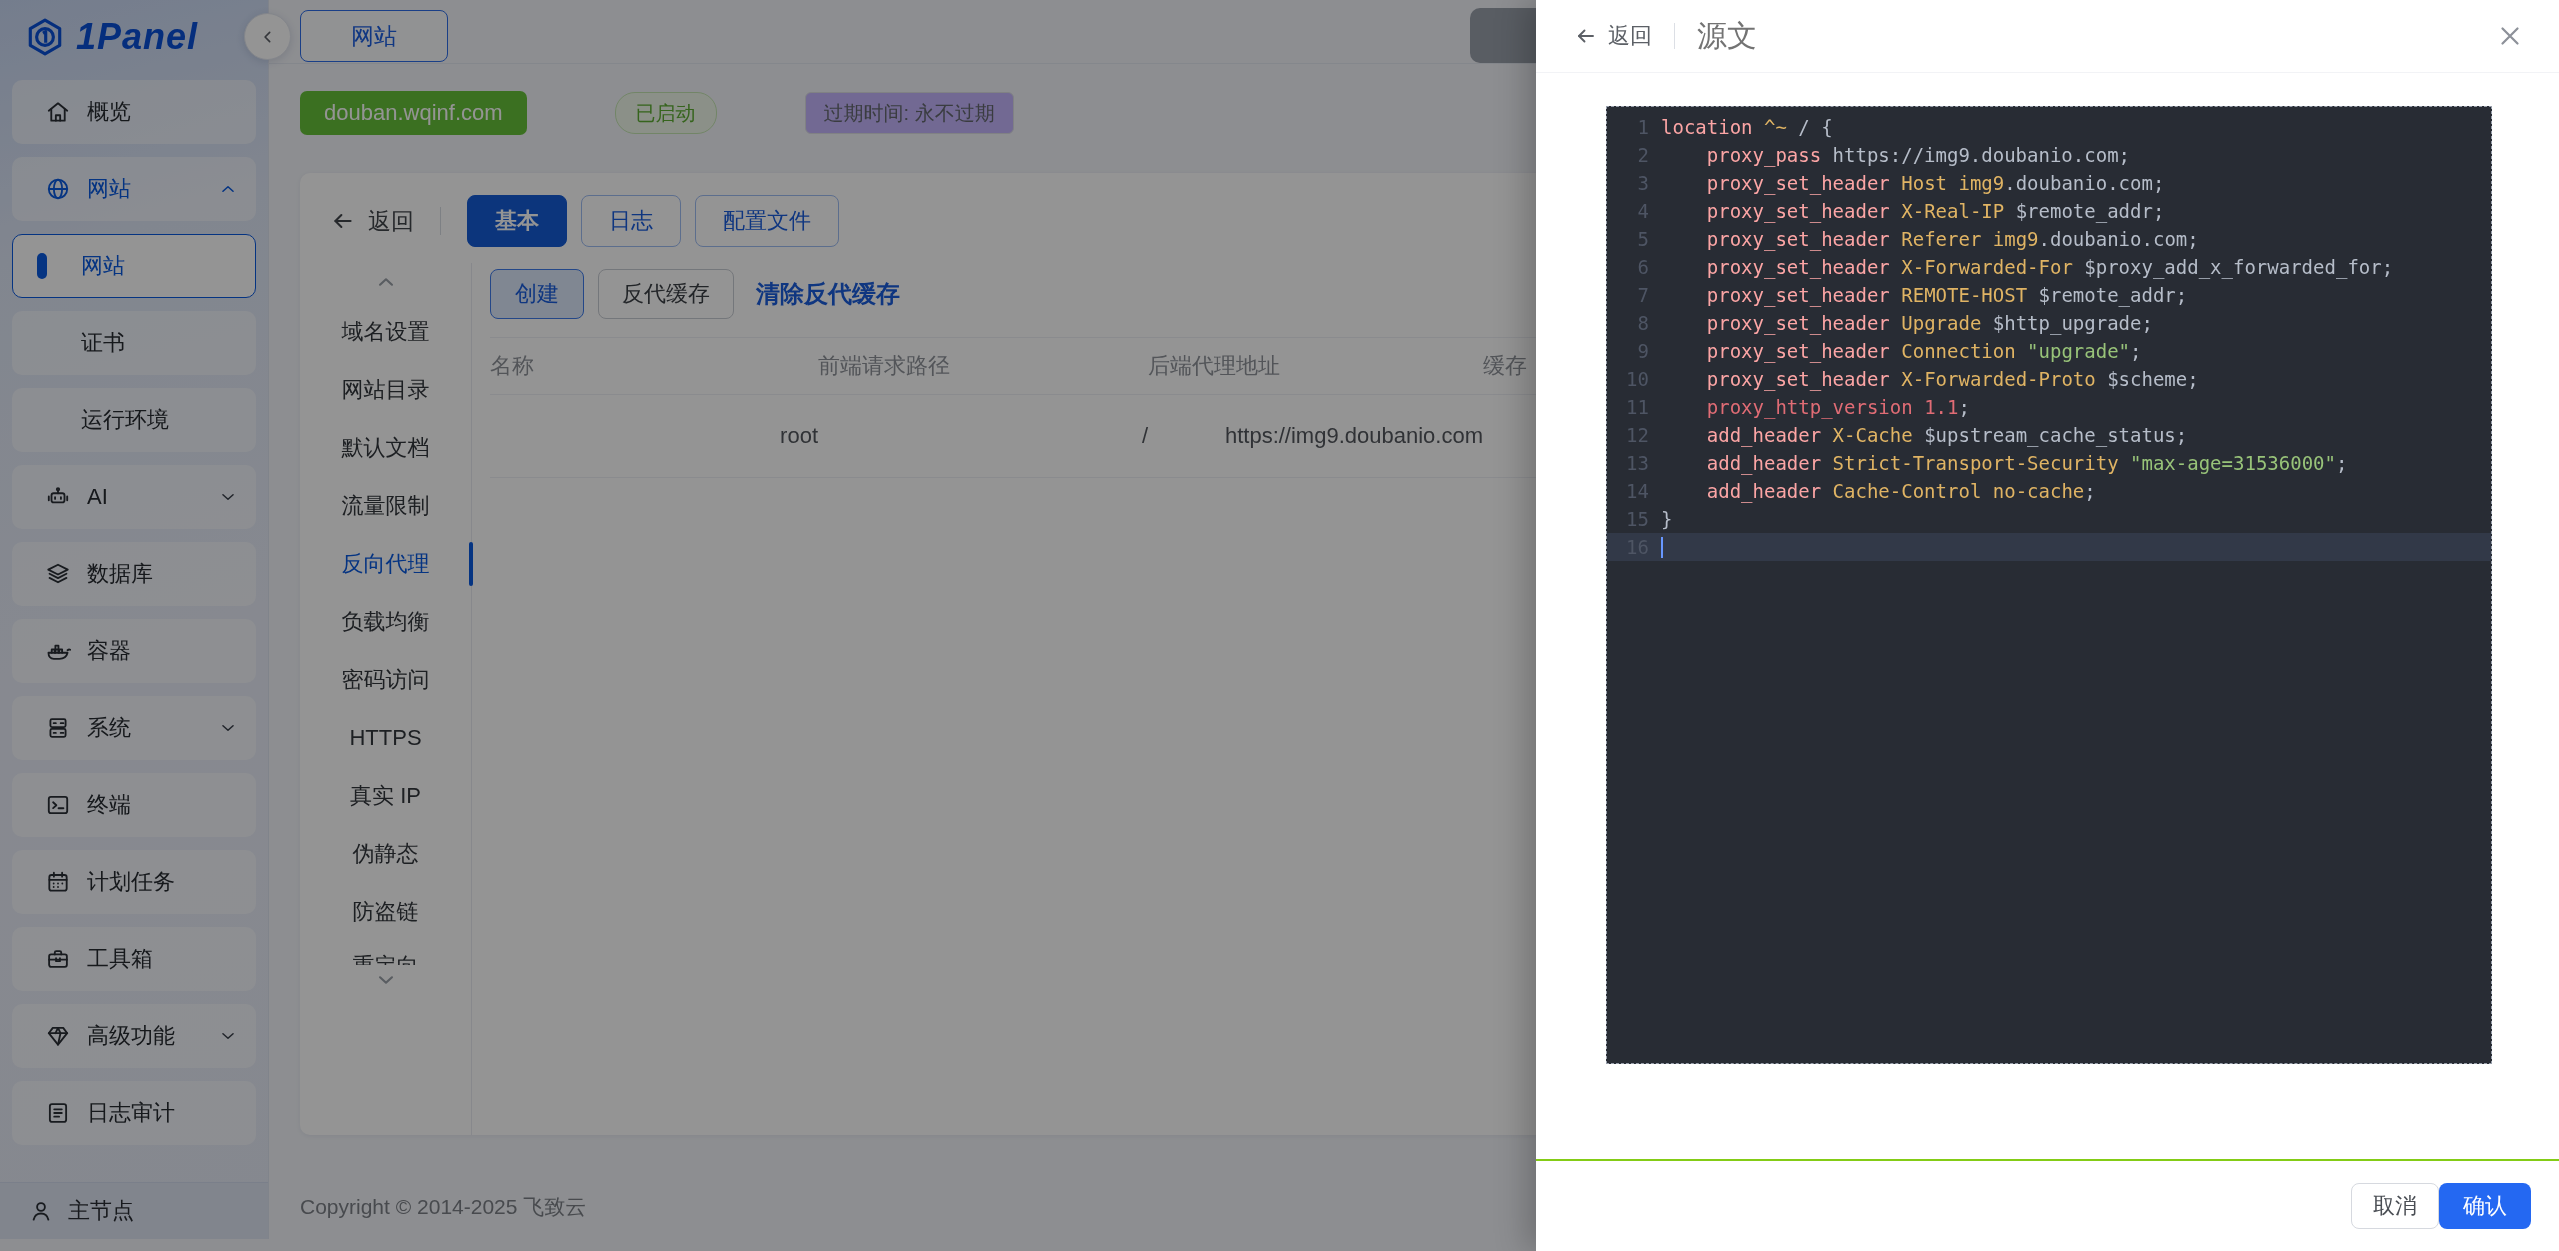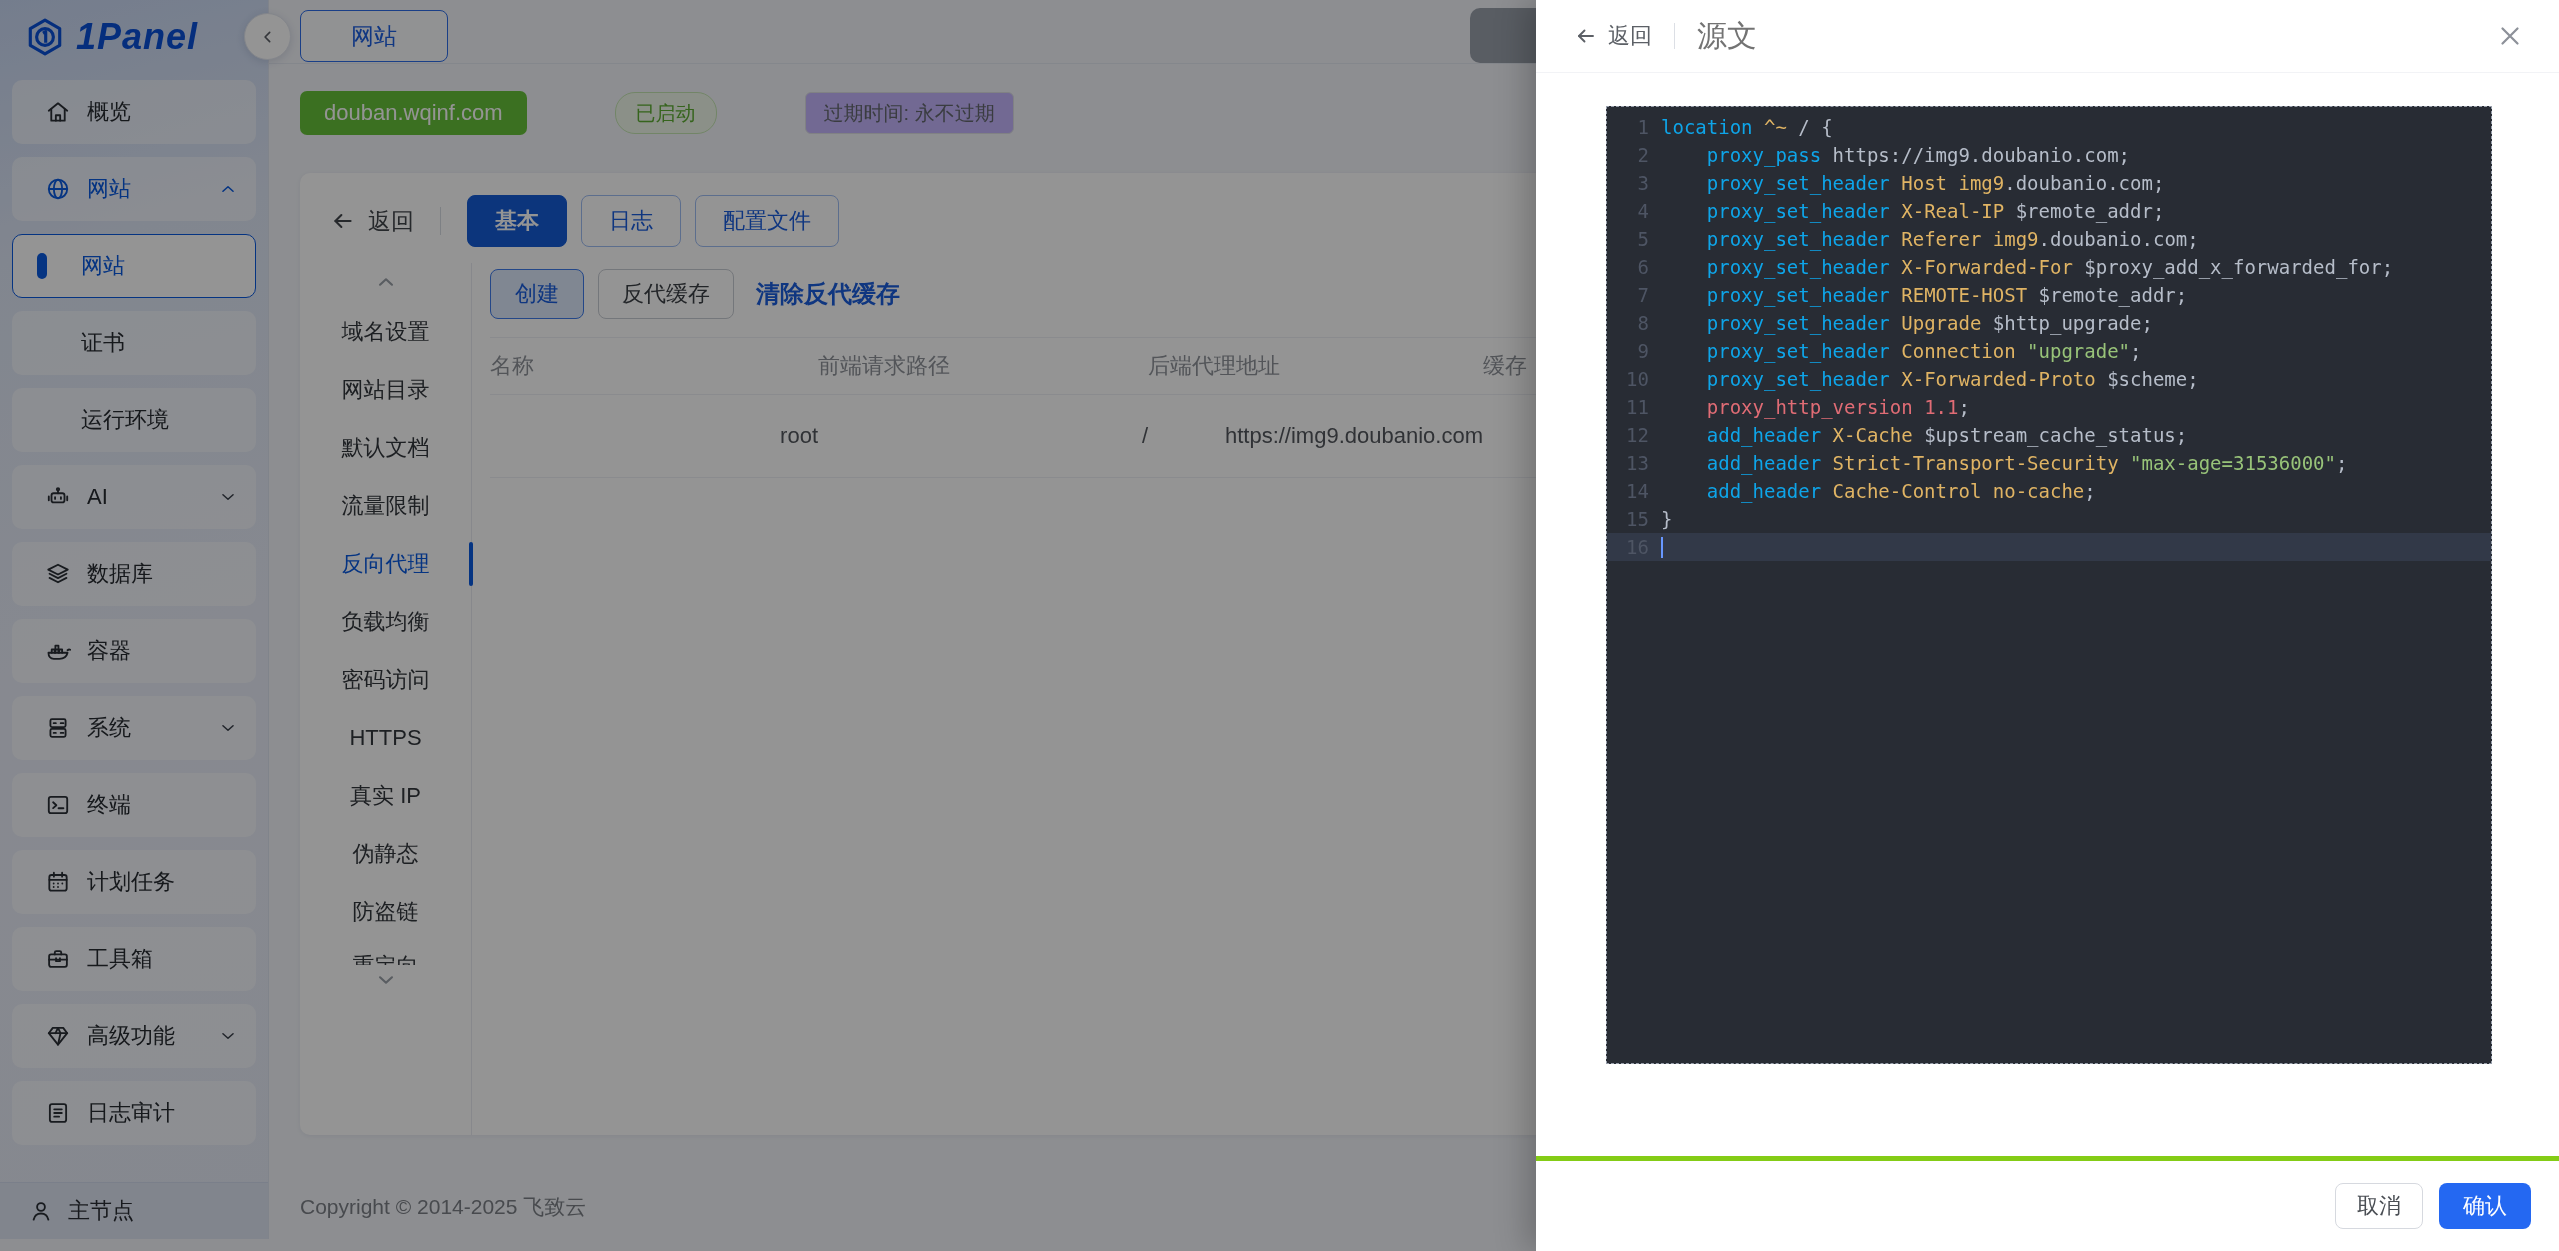--- a/index.html
+++ b/index.html
@@ -103,29 +103,29 @@
   .d-title{font-size:30px;color:#737373;}
   .d-close{margin-left:auto;width:30px;height:30px;color:#8d9199;cursor:pointer;}
 
   .editor{position:absolute;left:70px;top:106px;width:886px;height:958px;background:#282c34;
     border:1px dashed #99a0ac;box-sizing:border-box;font-family:"DejaVu Sans Mono",monospace;
     font-size:19px;line-height:28px;padding-top:6px;overflow:hidden;cursor:text;}
   .cl{display:flex;height:28px;}
   .cl.active{background:rgba(120,150,210,.13);}
   .ln{flex:0 0 42px;text-align:right;color:#4e5564;user-select:none;}
   .lc{white-space:pre;color:#b6bdc9;padding-left:12px;}
-  .tok-p{color:#0ea5e9;}
+  .tok-p{color:#fca5a5;}
   .tok-g{color:#e0b464;}
   .tok-t{color:#b6bdc9;}
   .tok-s{color:#98c379;}
   .tok-r{color:#e06c75;}
   .cursor{display:inline-block;width:2px;height:21px;background:#6897ff;vertical-align:-4px;}
 
-  .drawer-foot{position:absolute;left:0;right:0;bottom:0;height:90px;border-top:5px solid #84cc16;
-    display:flex;align-items:center;justify-content:flex-end;gap:16px;padding-right:28px;}
+  .drawer-foot{position:absolute;left:0;right:0;bottom:0;height:90px;border-top:2px solid #84cc16;
+    display:flex;align-items:center;justify-content:flex-end;padding-right:28px;}
   .btn-cancel{width:88px;height:46px;border-radius:8px;border:1px solid #d6d9df;background:#fff;
     color:#4a4e54;font-size:22px;cursor:pointer;font-family:inherit;}
   .btn-confirm{width:92px;height:46px;border-radius:8px;border:none;background:#2468f2;color:#fff;
     font-size:22px;cursor:pointer;font-family:inherit;}
 </style>
 </head>
 <body>
 
 <div class="app">
 

